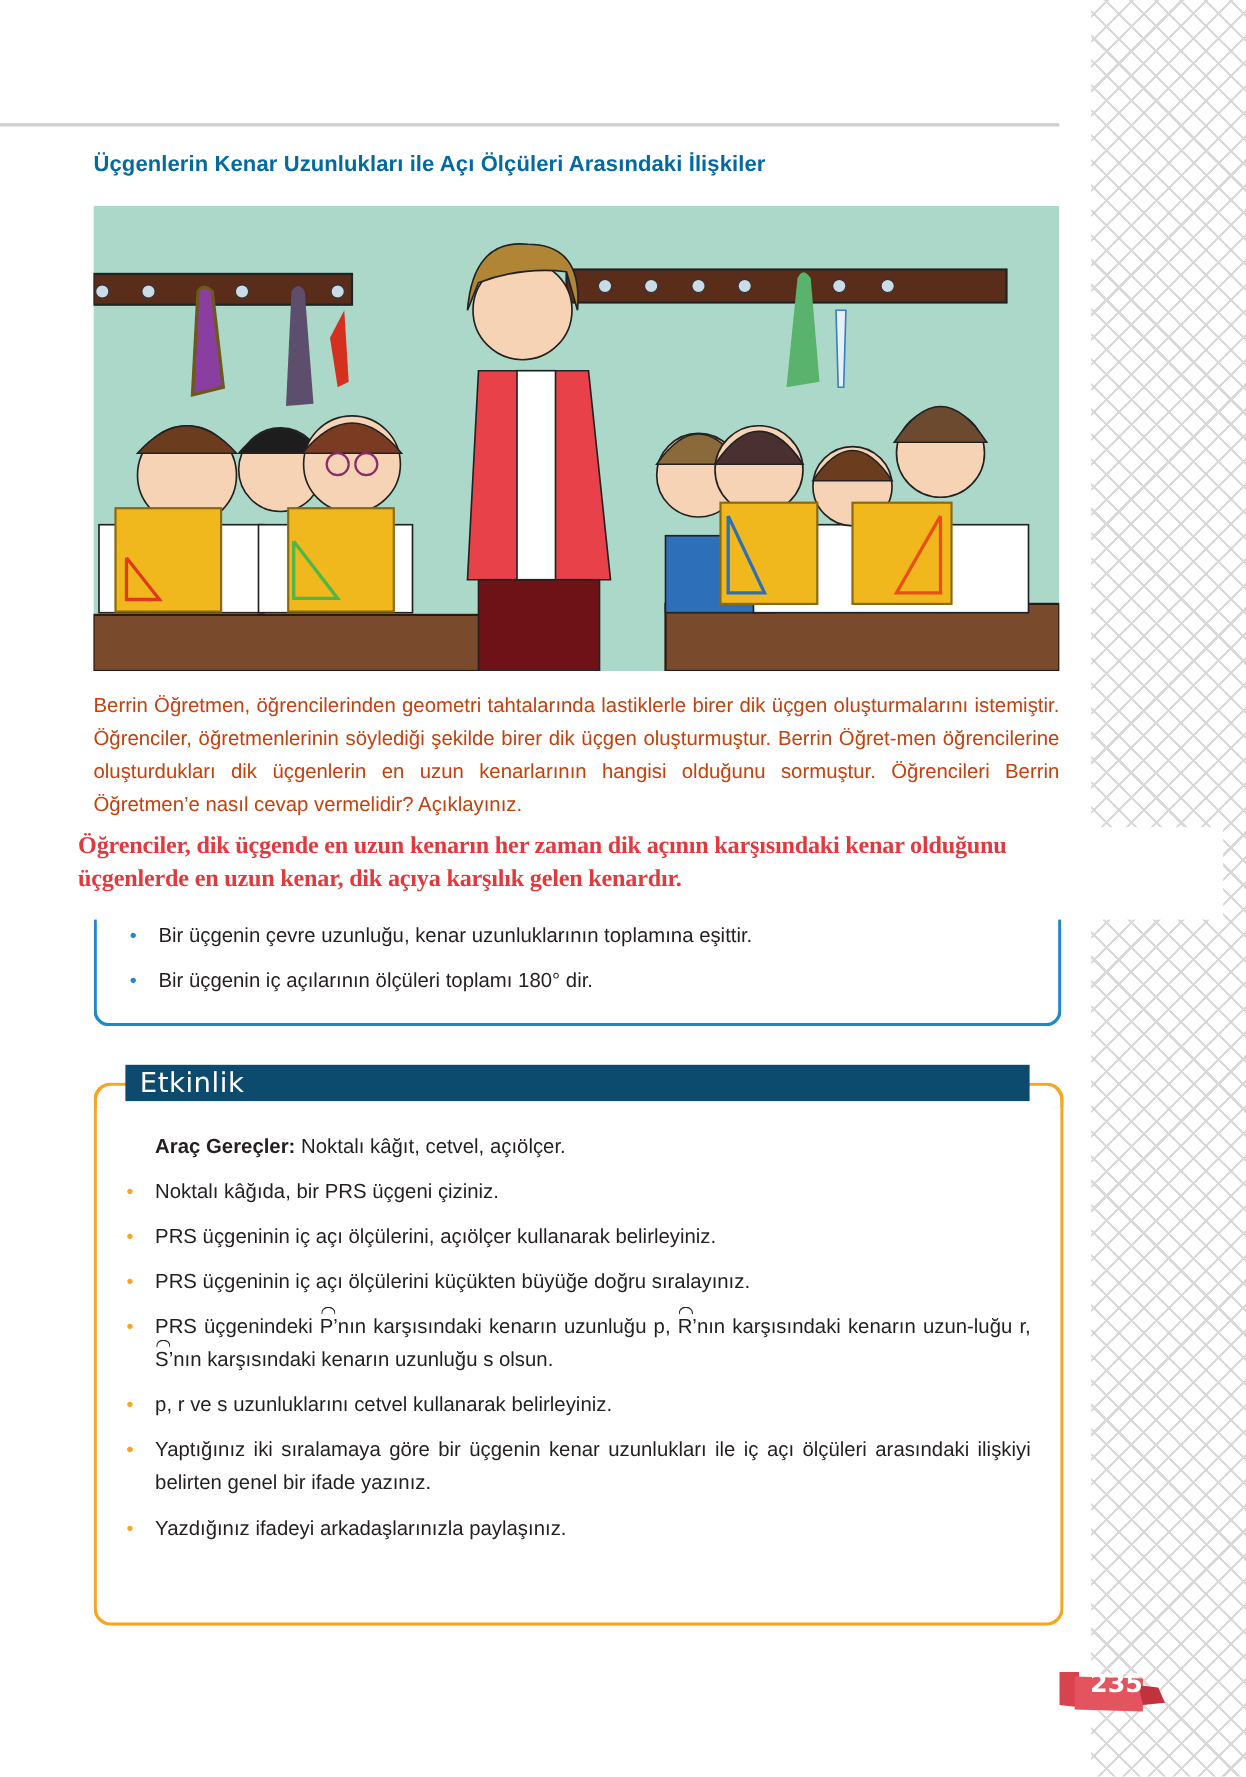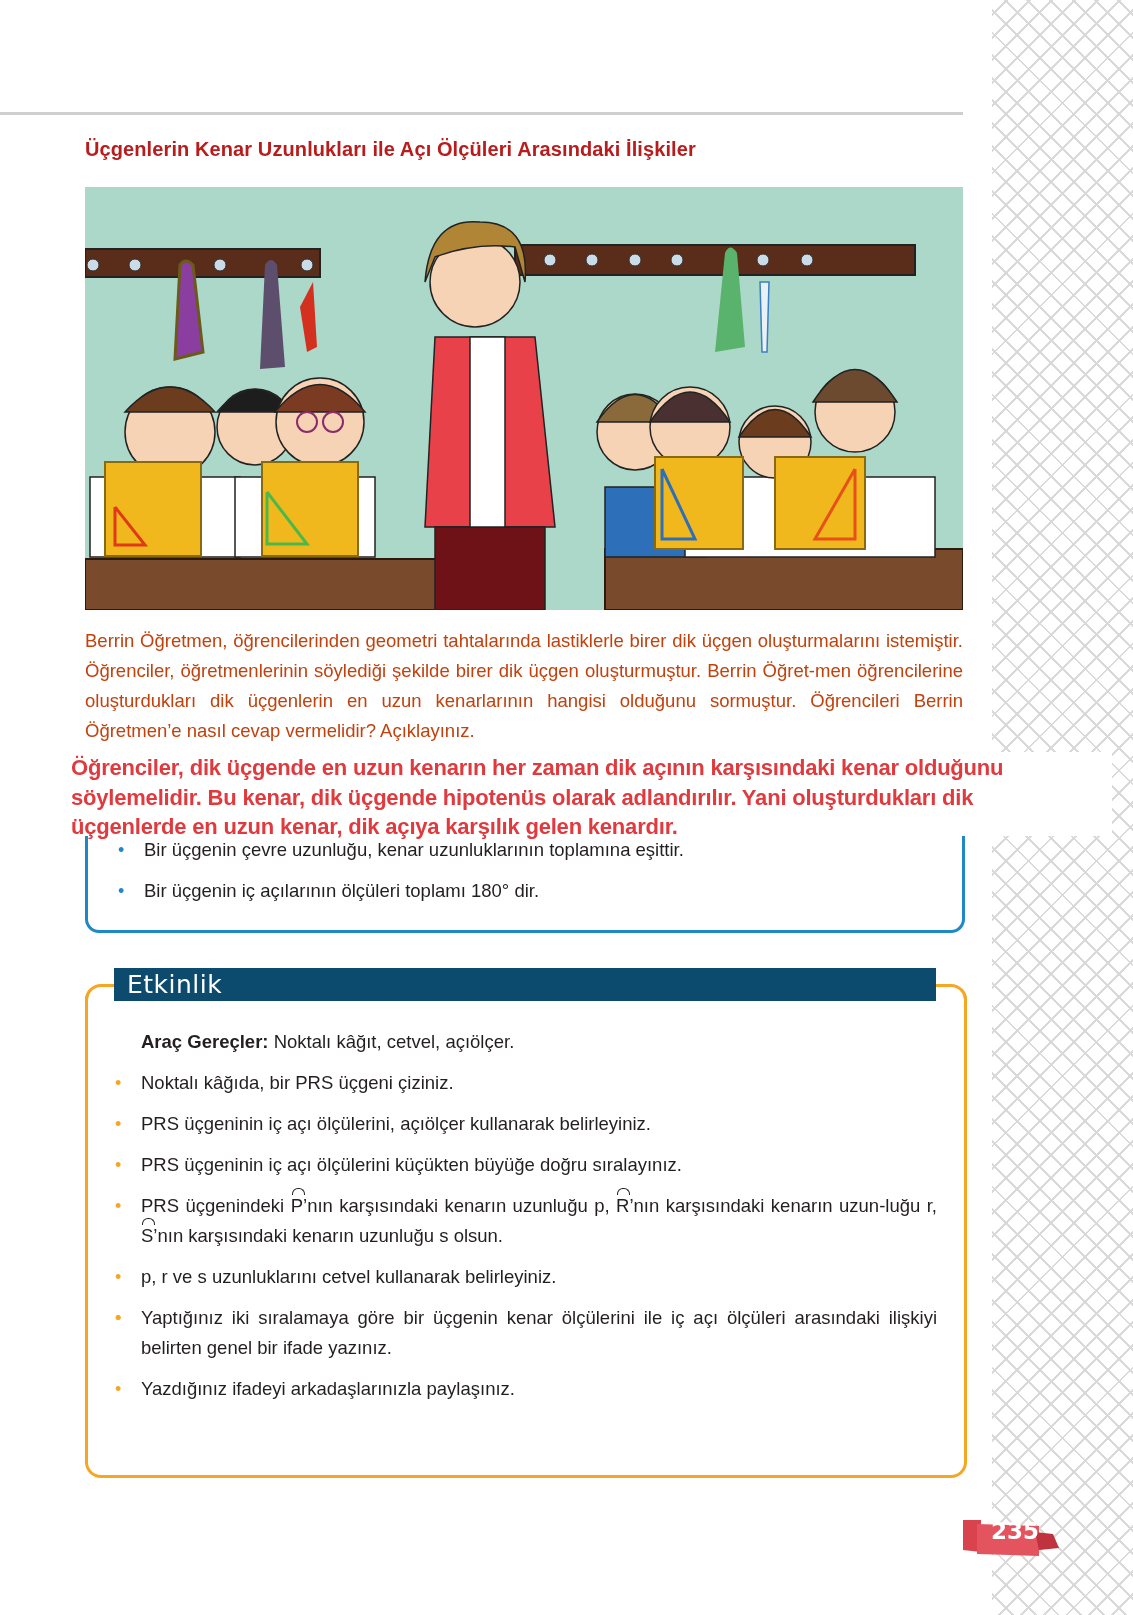--- a/index.html
+++ b/index.html
@@ -11,34 +11,34 @@
   .stripe {
     position:absolute; left:992px; top:0; width:141px; height:1615px;
     background-color:#ffffff;
     background-image:
       repeating-linear-gradient(45deg, transparent 0 14px, #d9d9d9 14px 16px),
       repeating-linear-gradient(-45deg, transparent 0 14px, #d9d9d9 14px 16px);
   }
   .top-rule { position:absolute; left:0; top:112px; width:963px; height:3px; background:#cfcfcf; }
   .section-title {
     position:absolute; left:85px; top:138px; font-size:20px; font-weight:bold;
-    color:#b91c1c; letter-spacing:0.1px;
+    color:#0369a1; letter-spacing:0.1px;
   }
   .illustration { position:absolute; left:85px; top:187px; width:878px; height:423px; }
   .para {
     position:absolute; left:85px; top:626px; width:878px;
     font-size:18.5px; line-height:30px; text-align:justify; color:#c2410c;
   }
   .answer {
     position:absolute; left:66px; top:752px; width:1046px; height:84px;
     background:#ffffff; z-index:5;
   }
   .answer p {
     margin:0; padding:2px 0 0 5px; font-size:22px; line-height:27.5px;
-    font-weight:bold; color:#e03a3e; font-family:Liberation Sans, sans-serif;
+    font-weight:bold; color:#e03a3e; font-family:Liberation Serif, serif;
     letter-spacing:-0.2px;
   }
   .info-box {
     position:absolute; left:85px; top:780px; width:874px; height:150px;
     border:3px solid #1f88c7; border-top:none; border-radius:0 0 14px 14px;
   }
   .bullets { list-style:none; margin:0; padding:0; }
   .bullets li { position:relative; padding-left:56px; font-size:18.5px; line-height:30px; }
   .bullets li .dot { position:absolute; left:30px; top:0; font-size:18px; }
   .info-box .bullets { position:absolute; left:0; top:55px; width:100%; }
@@ -161,21 +161,20 @@
 
 <div class="info-box">
   <ul class="bullets">
     <li><span class="dot">•</span><span>Bir üçgenin çevre uzunluğu, kenar uzunluklarının toplamına eşittir.</span></li>
     <li><span class="dot">•</span><span>Bir üçgenin iç açılarının ölçüleri toplamı 180° dir.</span></li>
   </ul>
 </div>
 
 <div class="answer">
   <p>Öğrenciler, dik üçgende en uzun kenarın her zaman dik açının karşısındaki kenar olduğunu</p>
-  <p>söylemelidir. Bu kenar, dik üçgende hipotenüs olarak adlandırılır. Yani oluşturdukları dik</p>
   <p>üçgenlerde en uzun kenar, dik açıya karşılık gelen kenardır.</p>
 </div>
 
 <div class="etk-box"></div>
 <div class="etk-corner-l"></div>
 <div class="etk-corner-r"></div>
 <div class="etk-header">
   <span>Etkinlik</span>
 </div>
 
@@ -183,21 +182,21 @@
   <b>Araç Gereçler:</b><span> Noktalı kâğıt, cetvel, açıölçer.</span>
 </div>
 
 <ul class="bullets etk-list">
   <li><span class="dot">•</span><span>Noktalı kâğıda, bir PRS üçgeni çiziniz.</span></li>
   <li><span class="dot">•</span><span>PRS üçgeninin iç açı ölçülerini, açıölçer kullanarak belirleyiniz.</span></li>
   <li><span class="dot">•</span><span>PRS üçgeninin iç açı ölçülerini küçükten büyüğe doğru sıralayınız.</span></li>
   <li><span class="dot">•</span><span>PRS üçgenindeki </span><span class="hat">P</span><span>’nın karşısındaki kenarın uzunluğu p, </span><span class="hat">R</span><span>’nın karşısındaki kenarın uzun-luğu r, </span><span class="hat">S</span><span>’nın karşısındaki kenarın uzunluğu s olsun.</span></li>
   <li><span class="dot">•</span><span>p, r ve s uzunluklarını cetvel kullanarak belirleyiniz.</span></li>
   <li><span class="dot">•</span></li>
-  <li><span class="dot">•</span><span>Yaptığınız iki sıralamaya göre bir üçgenin kenar ölçülerini ile iç açı ölçüleri arasındaki ilişkiyi belirten genel bir ifade yazınız.</span></li>
+  <li><span class="dot">•</span><span>Yaptığınız iki sıralamaya göre bir üçgenin kenar uzunlukları ile iç açı ölçüleri arasındaki ilişkiyi belirten genel bir ifade yazınız.</span></li>
   <li><span class="dot">•</span><span>Yazdığınız ifadeyi arkadaşlarınızla paylaşınız.</span></li>
 </ul>
 
 <div class="page-num">
   <svg width="100" height="40" viewBox="0 0 100 40">
     <polygon points="0,2 18,2 18,34 0,32" fill="#d9434e"></polygon>
     <polygon points="14,6 76,8 76,38 14,36" fill="#e4545e"></polygon>
     <polygon points="72,14 90,16 96,30 76,32" fill="#c0323e"></polygon>
   </svg>
   <span>235</span>

